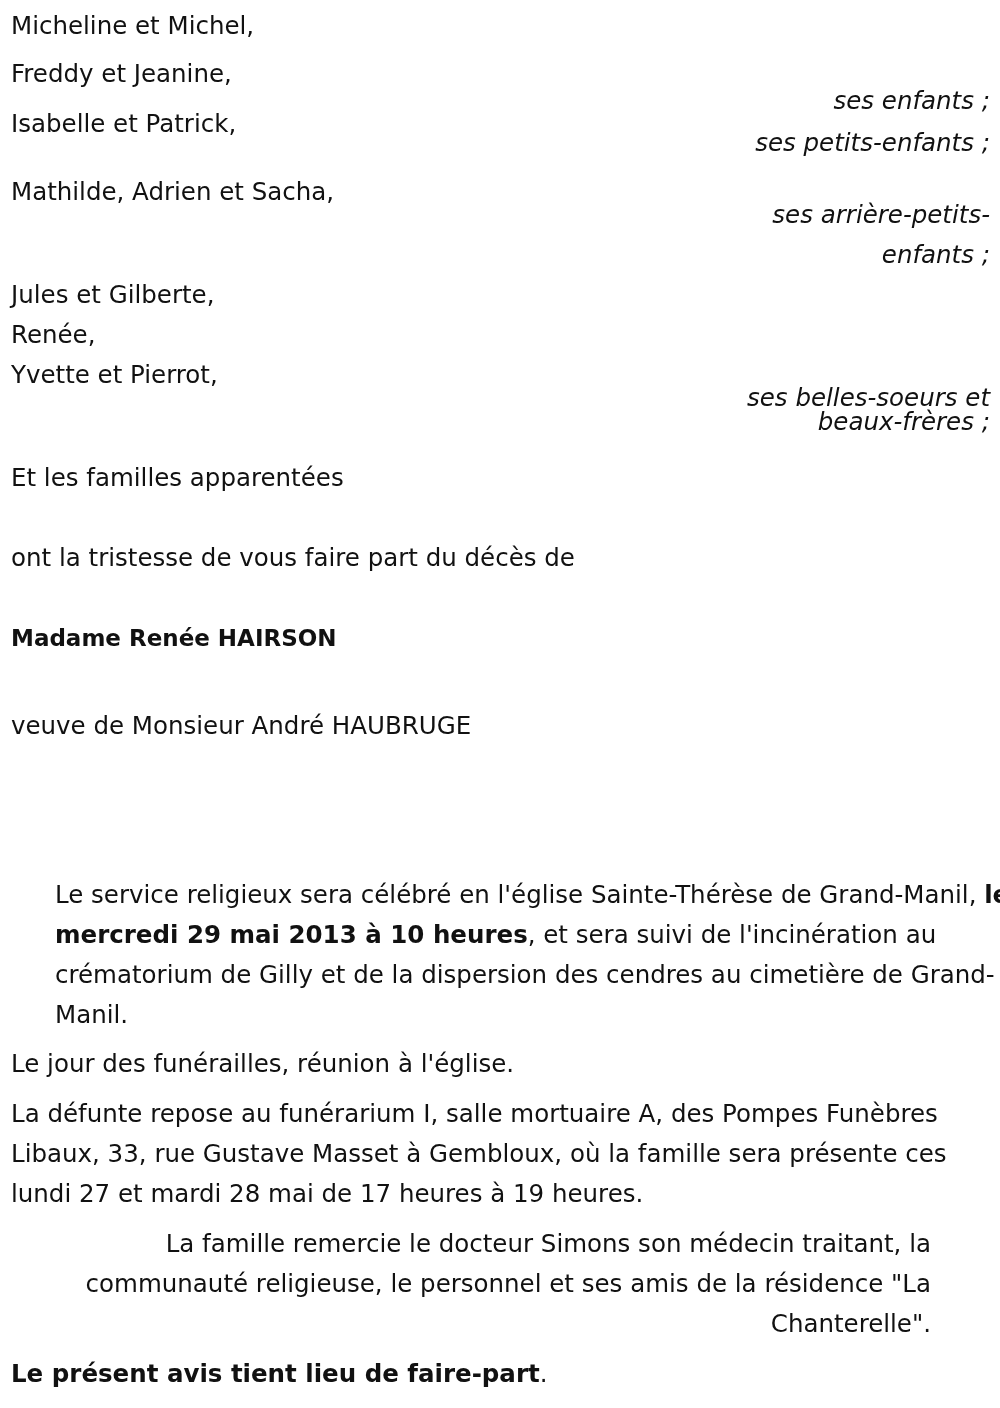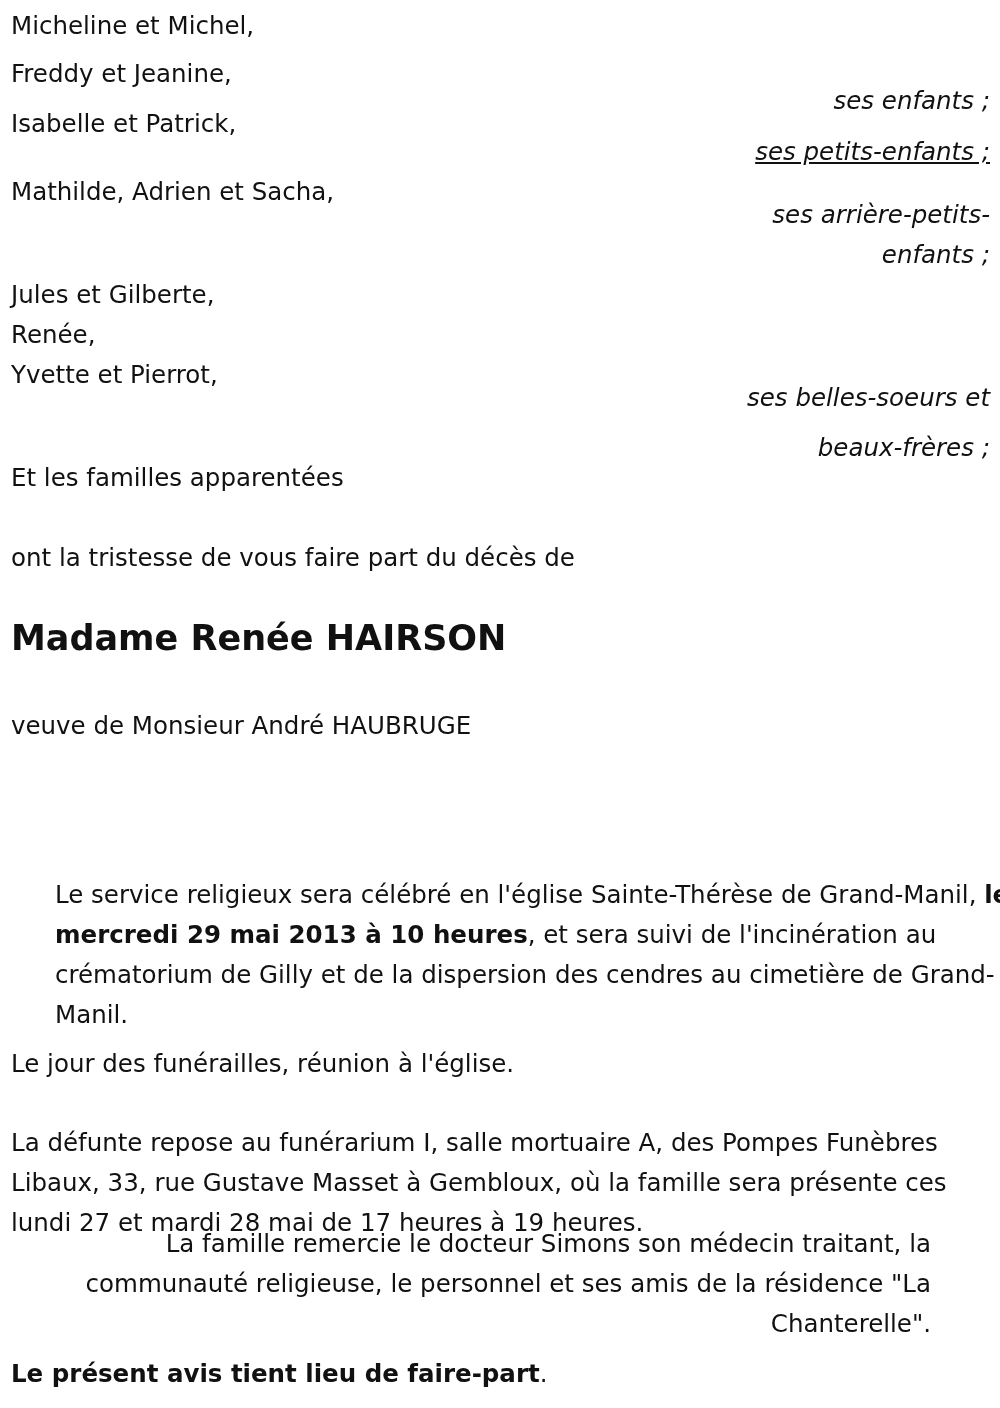--- a/index.html
+++ b/index.html
@@ -7,58 +7,58 @@
     width: 1000px; height: 1408px; overflow: hidden;
     font-family: "DejaVu Sans", sans-serif;
     color: #111111;
     font-size: 24.5px;
     line-height: 40px;
   }
   .page { position: relative; width: 1000px; height: 1408px; }
   .abs { position: absolute; white-space: nowrap; }
   .left { left: 11px; }
   .right { right: 10px; text-align: right; font-style: italic; }
-  .title { font-weight: bold; font-size: 35px; line-height: 44px; }
+  .title { font-weight: bold; font-size: 23px; line-height: 44px; }
   .para { position: absolute; left: 11px; width: 980px; white-space: normal; }
   b { font-weight: bold; }
 </style>
 </head>
 <body>
 
 <div class="page">
 
   <div class="abs left" style="top:6px;">Micheline et Michel,</div>
   <div class="abs left" style="top:38px;margin-top:16px;">Freddy et Jeanine,</div>
   <div class="abs right" style="top:81px;margin-left:40px;">ses enfants ;</div>
 
   <div class="abs left" style="top:104px;">Isabelle et Patrick,</div>
-  <div class="abs right" style="top:132px;text-decoration:underline;">ses petits-enfants ;</div>
+  <div class="abs right" style="top:123px;">ses petits-enfants ;</div>
 
   <div class="abs left" style="top:172px;">Mathilde, Adrien et Sacha,</div>
   <div class="abs right" style="top:195px;">ses arrière-petits-</div>
   <div class="abs right" style="top:235px;">enfants ;</div>
 
   <div class="abs left" style="top:275px;">Jules et Gilberte,</div>
   <div class="abs left" style="top:315px;">Renée,</div>
   <div class="abs left" style="top:355px;">Yvette et Pierrot,</div>
   <div class="abs right" style="top:378px;">ses belles-soeurs et</div>
-  <div class="abs right" style="top:428px;">beaux-frères ;</div>
+  <div class="abs right" style="top:402px;">beaux-frères ;</div>
 
   <div class="abs left" style="top:458px;">Et les familles apparentées</div>
 
   <div class="abs left" style="top:538px;">ont la tristesse de vous faire part du décès de</div>
 
   <div class="abs left title" style="top:616px;">Madame Renée HAIRSON</div>
 
   <div class="abs left" style="top:706px;">veuve de Monsieur André HAUBRUGE</div>
 
 
   <div class="para" style="top:875px;margin-left:44px;"><span>Le service religieux sera célébré en l'église Sainte-Thérèse de Grand-Manil, </span><b>le mercredi 29 mai 2013 à 10 heures</b><span>, et sera suivi de l'incinération au crématorium de Gilly et de la dispersion des cendres au cimetière de Grand-Manil.</span></div>
 
   <div class="para" style="top:1044px;">Le jour des funérailles, réunion à l'église.</div>
 
-  <div class="para" style="top:1094px;margin-top:29px;">La défunte repose au funérarium I, salle mortuaire A, des Pompes Funèbres Libaux, 33, rue Gustave Masset à Gembloux, où la famille sera présente ces lundi 27 et mardi 28 mai de 17 heures à 19 heures.</div>
+  <div class="para" style="top:1094px;">La défunte repose au funérarium I, salle mortuaire A, des Pompes Funèbres Libaux, 33, rue Gustave Masset à Gembloux, où la famille sera présente ces lundi 27 et mardi 28 mai de 17 heures à 19 heures.</div>
 
   <div class="para" style="top:1224px; width:920px;text-align:right;">La famille remercie le docteur Simons son médecin traitant, la communauté religieuse, le personnel et ses amis de la résidence "La Chanterelle".</div>
 
   <div class="para" style="top:1354px;"><b>Le présent avis tient lieu de faire-part</b><span>.</span></div>
 
 </div>
 
 </body></html>

